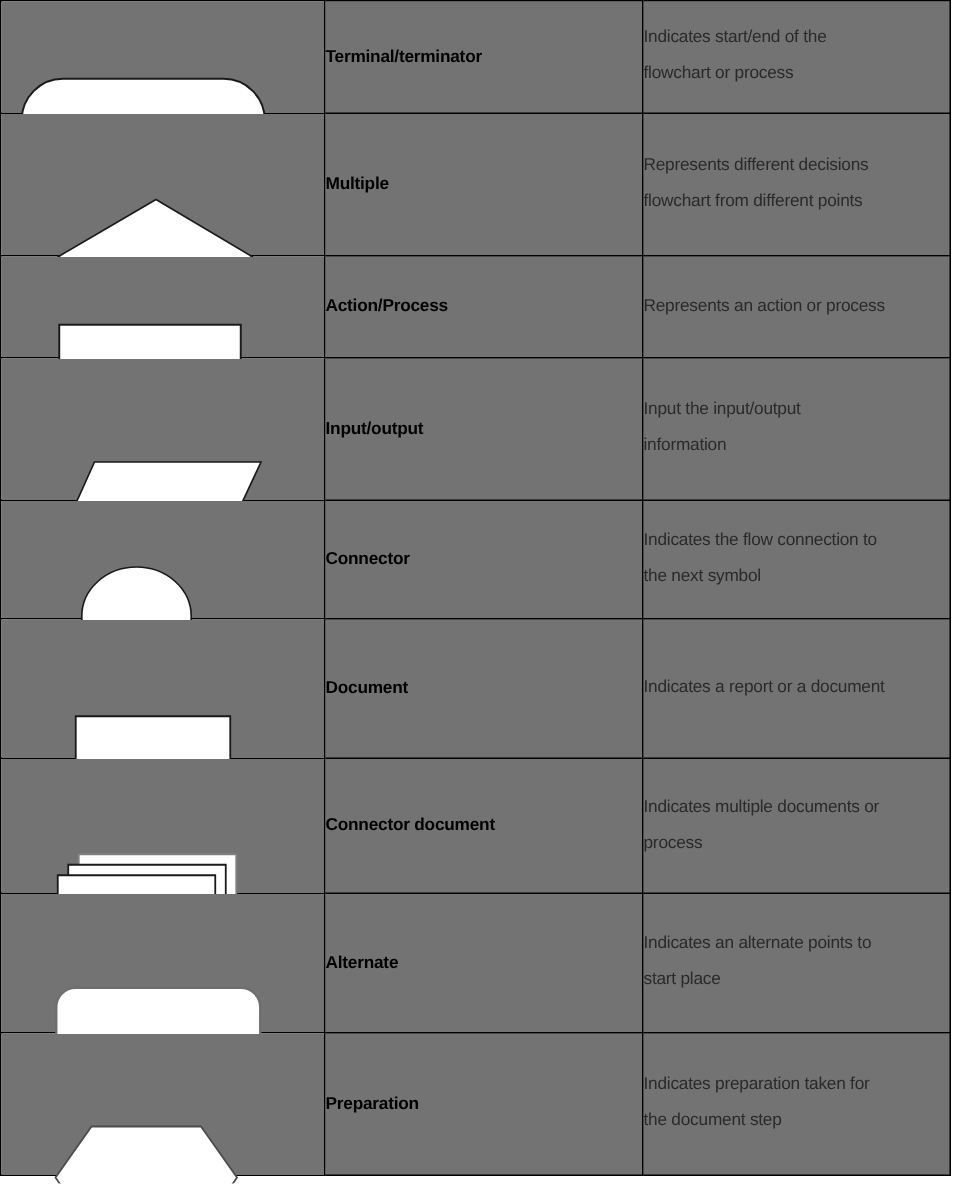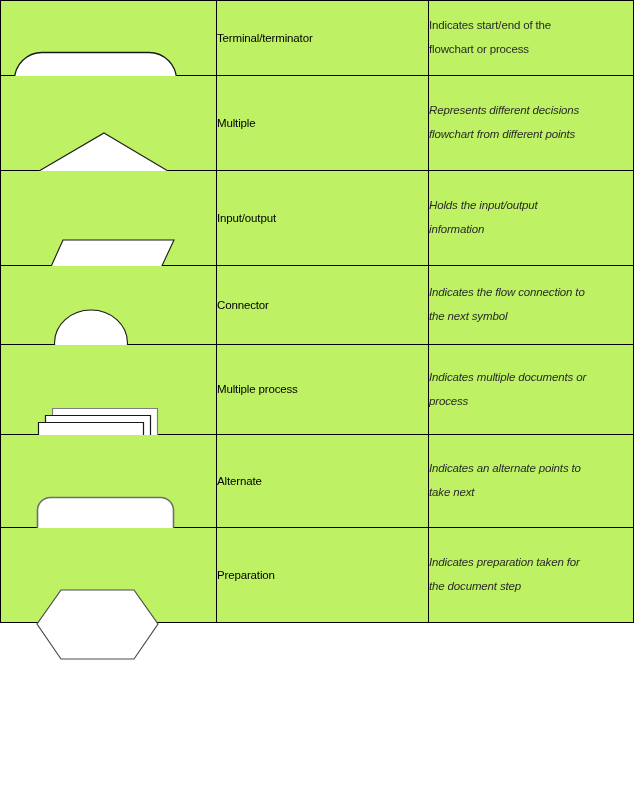--- a/index.html
+++ b/index.html
@@ -24,56 +24,56 @@
     border-collapse: collapse;
     table-layout: fixed;
     width: 633px;
     margin: 0;
     border: 0;
   }
   table.symbol-table td {
     border: 1px solid #000000;
     padding: 0;
     vertical-align: middle;
-    background: #bef264;
+    background: #737373;
   }
   col.c-shape { width: 216px; }
   col.c-name  { width: 212px; }
   col.c-desc  { width: 205px; }
 
   td.shape-cell {
     position: relative;
     padding: 0;
   }
   .shape-box {
     position: relative;
     width: 214px;
     height: 100%;
   }
   td.name-cell {
     padding-left: 9px;
     padding-right: 6px;
-    font-weight: normal;
+    font-weight: bold;
     font-size: 11.5px;
     line-height: 1.45;
     letter-spacing: -0.15px;
     color: #000000;
   }
   td.desc-cell {
     padding-left: 8px;
     padding-right: 4px;
     padding-top: 2px;
     padding-bottom: 2px;
     font-size: 11.5px;
     line-height: 2.05;
     letter-spacing: -0.15px;
     color: #2a2a2a;
     vertical-align: top;
   }
-  td.desc-cell.mid { vertical-align: middle; font-style: italic; }
+  td.desc-cell.mid { vertical-align: middle; }
   .desc-line { display: block; white-space: nowrap; }
 
   svg.shape-svg {
     display: block;
     position: absolute;
     left: 0;
     top: 0;
     overflow: visible;
   }
 </style>
@@ -112,81 +112,107 @@
             </svg>
           </div>
         </td>
         <td class="name-cell">Multiple</td>
         <td class="desc-cell mid">
           <span class="desc-line">Represents different decisions</span>
           <span class="desc-line">flowchart from different points</span>
         </td>
       </tr>
 
+      <tr style="height:68px">
+        <td class="shape-cell">
+          <div class="shape-box">
+            <svg class="shape-svg" width="214" height="68" viewBox="0 0 214 68">
+              <rect x="38.5" y="11.5" width="121" height="45" fill="#ffffff" stroke="#1a1a1a" stroke-width="1.3"></rect>
+            </svg>
+          </div>
+        </td>
+        <td class="name-cell">Action/Process</td>
+        <td class="desc-cell mid">
+          <span class="desc-line">Represents an action or process</span>
+        </td>
+      </tr>
 
       <tr style="height:95px">
         <td class="shape-cell">
           <div class="shape-box">
             <svg class="shape-svg" width="214" height="95" viewBox="0 0 214 95">
               <polygon points="62,22 173,22 145,82 35,82" fill="#ffffff" stroke="#1a1a1a" stroke-width="1.1"></polygon>
             </svg>
           </div>
         </td>
         <td class="name-cell">Input/output</td>
         <td class="desc-cell mid">
-          <span class="desc-line">Holds the input/output</span>
+          <span class="desc-line">Input the input/output</span>
           <span class="desc-line">information</span>
         </td>
       </tr>
 
       <tr style="height:79px">
         <td class="shape-cell">
           <div class="shape-box">
             <svg class="shape-svg" width="214" height="79" viewBox="0 0 214 79">
               <ellipse cx="90" cy="38" rx="36.5" ry="33" fill="#ffffff" stroke="#1a1a1a" stroke-width="1.1"></ellipse>
             </svg>
           </div>
         </td>
         <td class="name-cell">Connector</td>
         <td class="desc-cell mid">
           <span class="desc-line">Indicates the flow connection to</span>
           <span class="desc-line">the next symbol</span>
         </td>
       </tr>
 
+      <tr style="height:93px">
+        <td class="shape-cell">
+          <div class="shape-box">
+            <svg class="shape-svg" width="214" height="93" viewBox="0 0 214 93">
+              <path d="M 49.5 18.5 L 152.5 18.5 L 152.5 72 C 130 68 118 78 100 82 C 80 86 64 80 49.5 72 Z" fill="#ffffff" stroke="#1a1a1a" stroke-width="1.2" stroke-linejoin="miter"></path>
+            </svg>
+          </div>
+        </td>
+        <td class="name-cell">Document</td>
+        <td class="desc-cell mid">
+          <span class="desc-line">Indicates a report or a document</span>
+        </td>
+      </tr>
 
       <tr style="height:90px">
         <td class="shape-cell">
           <div class="shape-box">
             <svg class="shape-svg" width="214" height="90" viewBox="0 0 214 90">
               <path d="M 51.5 18.5 L 156.5 18.5 L 156.5 59 C 136 56 124 63 108 66 C 90 69 70 65 51.5 59 Z" fill="#ffffff" stroke="#808080" stroke-width="1.2"></path>
               <path d="M 44.5 25.5 L 149.5 25.5 L 149.5 66 C 129 63 117 70 101 73 C 83 76 63 72 44.5 66 Z" fill="#ffffff" stroke="#1a1a1a" stroke-width="1.2"></path>
               <path d="M 37.5 32.5 L 142.5 32.5 L 142.5 73 C 122 70 110 77 94 80 C 76 83 56 79 37.5 73 Z" fill="#ffffff" stroke="#1a1a1a" stroke-width="1.2"></path>
             </svg>
           </div>
         </td>
-        <td class="name-cell">Multiple process</td>
+        <td class="name-cell">Connector document</td>
         <td class="desc-cell mid">
           <span class="desc-line">Indicates multiple documents or</span>
           <span class="desc-line">process</span>
         </td>
       </tr>
 
       <tr style="height:93px">
         <td class="shape-cell">
           <div class="shape-box">
             <svg class="shape-svg" width="214" height="93" viewBox="0 0 214 93">
               <rect x="36.5" y="16.5" width="136" height="65" rx="13" ry="13" fill="#ffffff" stroke="#6f6f6f" stroke-width="1.6"></rect>
             </svg>
           </div>
         </td>
         <td class="name-cell">Alternate</td>
         <td class="desc-cell mid">
           <span class="desc-line">Indicates an alternate points to</span>
-          <span class="desc-line">take next</span>
+          <span class="desc-line">start place</span>
         </td>
       </tr>
 
       <tr style="height:95px">
         <td class="shape-cell">
           <div class="shape-box">
             <svg class="shape-svg" width="214" height="95" viewBox="0 0 214 95">
               <polygon points="60,15 133,15 157,49 133,84 60,84 36,49" fill="#ffffff" stroke="#4d4d4d" stroke-width="1.2"></polygon>
             </svg>
           </div>

